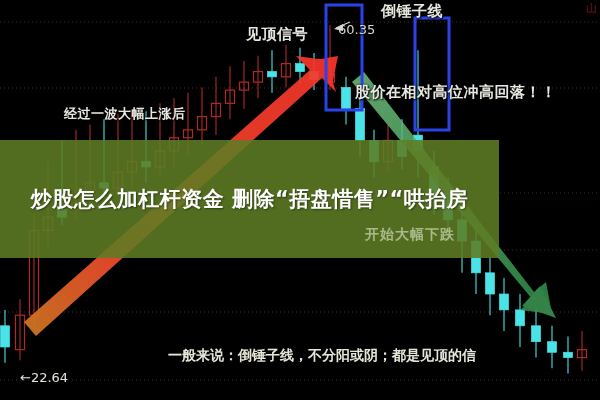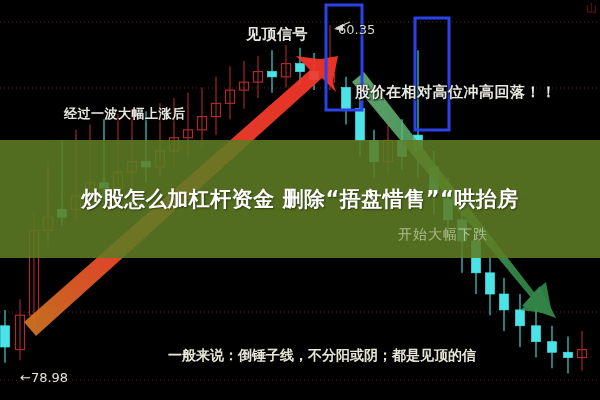--- a/index.html
+++ b/index.html
@@ -31,33 +31,33 @@
   
   #bottom-note{
     position:absolute;left:168px;top:317px;width:420px;
     color:#e6e6d8;font-size:14px;font-weight:bold;line-height:1.42;
     text-shadow:0 0 2px #000,1px 1px 2px #000;
   }
   #bottom-note div{white-space:nowrap;margin-top:29px;}
 
   
   #banner{
-    position:absolute;left:0;top:140px;width:600px;height:118px;
+    position:absolute;left:0;top:140px;width:499px;height:118px;
     background:rgba(93,124,35,0.88);
     display:flex;flex-direction:column;align-items:center;justify-content:center;
     box-sizing:border-box;padding:8px 10px;
   }
   #banner .bline{
     color:#ffffff;font-weight:bold;font-size:21px;line-height:1.45;
     text-align:center;white-space:nowrap;letter-spacing:0.5px;
     text-shadow:1px 1px 2px rgba(0,0,0,.45);
   }
   #banner-sub{
-    position:absolute;left:398px;top:226px;
-    color:rgba(225,230,205,0.62);font-size:14px;font-weight:normal;
+    position:absolute;left:365px;top:226px;
+    color:rgba(225,230,205,0.62);font-size:14px;font-weight:bold;
     white-space:nowrap;letter-spacing:1px;
   }
 
   
   #watermark{
     position:absolute;right:2px;top:1px;
     font-size:11px;color:rgba(150,30,30,0.55);font-weight:bold;
     letter-spacing:1px;
   }
 </style>
@@ -262,33 +262,34 @@
       <polygon points="556,318 522,306 540,286" fill="#3c9a56"></polygon>
     </g>
   </svg>
 
   <svg class="layer" id="box-svg" viewBox="0 0 600 400">
       <rect x="326" y="5" width="36" height="105" fill="none" stroke="#2b42e8" stroke-width="3"></rect>
       <rect x="415" y="18" width="34" height="112" fill="none" stroke="#2b42e8" stroke-width="3"></rect>
     </svg>
 
   <div class="anno" id="price-label-6035">60.35</div>
-  <div class="anno" id="price-label-4765">←78.98</div>
+  <div class="anno" id="price-label-4765">←22.64</div>
 
   <svg class="layer" viewBox="0 0 600 400">
     <g>
       <line x1="336" y1="28" x2="350" y2="22" stroke="#d8d8d0" stroke-width="1.2"></line>
       <polygon points="334,29 343,24 343,31" fill="#d8d8d0"></polygon>
     </g>
   </svg>
 
   <div class="anno" id="anno-peak-signal">见顶信号</div>
 
   <div class="anno" id="anno-after-rally">经过一波大幅上涨后</div>
 
+  <div class="anno" id="anno-inverted-hammer">倒锤子线</div>
 
   <div class="anno" id="anno-high-fallback">股价在相对高位冲高回落！！</div>
 
   <div id="banner">
     <div class="bline">炒股怎么加杠杆资金 删除“捂盘惜售”“哄抬房</div>
   </div>
 
   <div id="banner-sub">开始大幅下跌</div>
 
   <div id="bottom-note">

